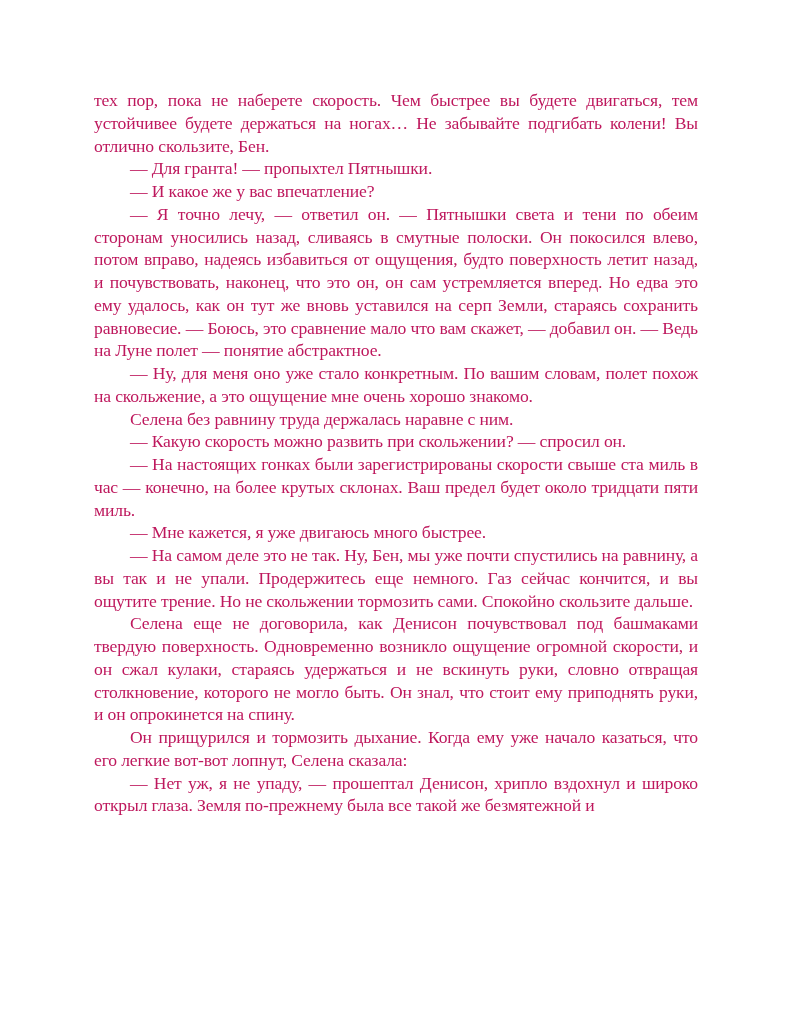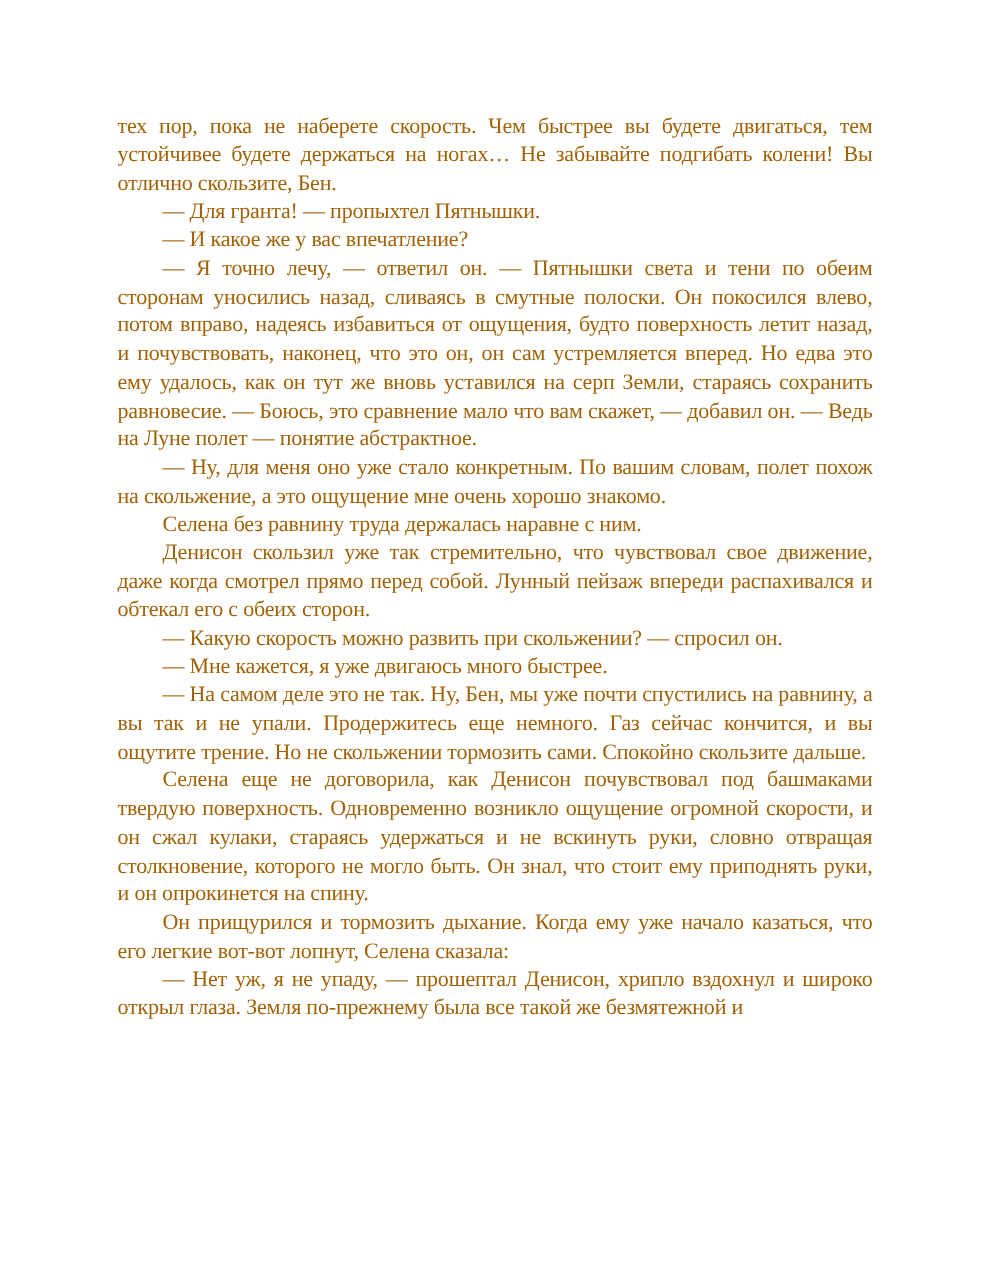--- a/index.html
+++ b/index.html
@@ -5,41 +5,41 @@
   html, body { margin: 0; padding: 0; background: #ffffff; }
   body { width: 791px; height: 1024px; position: relative; overflow: hidden; }
   .page {
     position: absolute;
     left: 94px;
     top: 89px;
     width: 604px;
     font-family: "Liberation Serif", "DejaVu Serif", serif;
     font-size: 17.6px;
     line-height: 22.75px;
-    color: #a16207;
+    color: #be185d;
     letter-spacing: -0.15px;
   }
   .page p {
     margin: 0;
     text-align: justify;
     text-indent: 36px;
     hyphens: none;
   }
   .page p.noindent { text-indent: 0; }
 </style>
 </head>
 <body>
 
 <div class="page">
   <p class="noindent">тех пор, пока не наберете скорость. Чем быстрее вы будете двигаться, тем устойчивее будете держаться на ногах… Не забывайте подгибать колени! Вы отлично скользите, Бен.</p>
   <p>— Для гранта! — пропыхтел Пятнышки.</p>
   <p>— И какое же у вас впечатление?</p>
   <p>— Я точно лечу, — ответил он. — Пятнышки света и тени по обеим сторонам уносились назад, сливаясь в смутные полоски. Он покосился влево, потом вправо, надеясь избавиться от ощущения, будто поверхность летит назад, и почувствовать, наконец, что это он, он сам устремляется вперед. Но едва это ему удалось, как он тут же вновь уставился на серп Земли, стараясь сохранить равновесие. — Боюсь, это сравнение мало что вам скажет, — добавил он. — Ведь на Луне полет — понятие абстрактное.</p>
   <p>— Ну, для меня оно уже стало конкретным. По вашим словам, полет похож на скольжение, а это ощущение мне очень хорошо знакомо.</p>
   <p>Селена без равнину труда держалась наравне с ним.</p>
-  <p>Денисон скользил уже так стремительно, что чувствовал свое движение, даже когда смотрел прямо перед собой. Лунный пейзаж впереди распахивался и обтекал его с обеих сторон.</p>
   <p>— Какую скорость можно развить при скольжении? — спросил он.</p>
+  <p>— На настоящих гонках были зарегистрированы скорости свыше ста миль в час — конечно, на более крутых склонах. Ваш предел будет около тридцати пяти миль.</p>
   <p>— Мне кажется, я уже двигаюсь много быстрее.</p>
   <p>— На самом деле это не так. Ну, Бен, мы уже почти спустились на равнину, а вы так и не упали. Продержитесь еще немного. Газ сейчас кончится, и вы ощутите трение. Но не скольжении тормозить сами. Спокойно скользите дальше.</p>
   <p>Селена еще не договорила, как Денисон почувствовал под башмаками твердую поверхность. Одновременно возникло ощущение огромной скорости, и он сжал кулаки, стараясь удержаться и не вскинуть руки, словно отвращая столкновение, которого не могло быть. Он знал, что стоит ему приподнять руки, и он опрокинется на спину.</p>
   <p>Он прищурился и тормозить дыхание. Когда ему уже начало казаться, что его легкие вот-вот лопнут, Селена сказала:</p>
   <p>— Нет уж, я не упаду, — прошептал Денисон, хрипло вздохнул и широко открыл глаза. Земля по-прежнему была все такой же безмятежной и</p>
 </div>
 
 </body></html>

